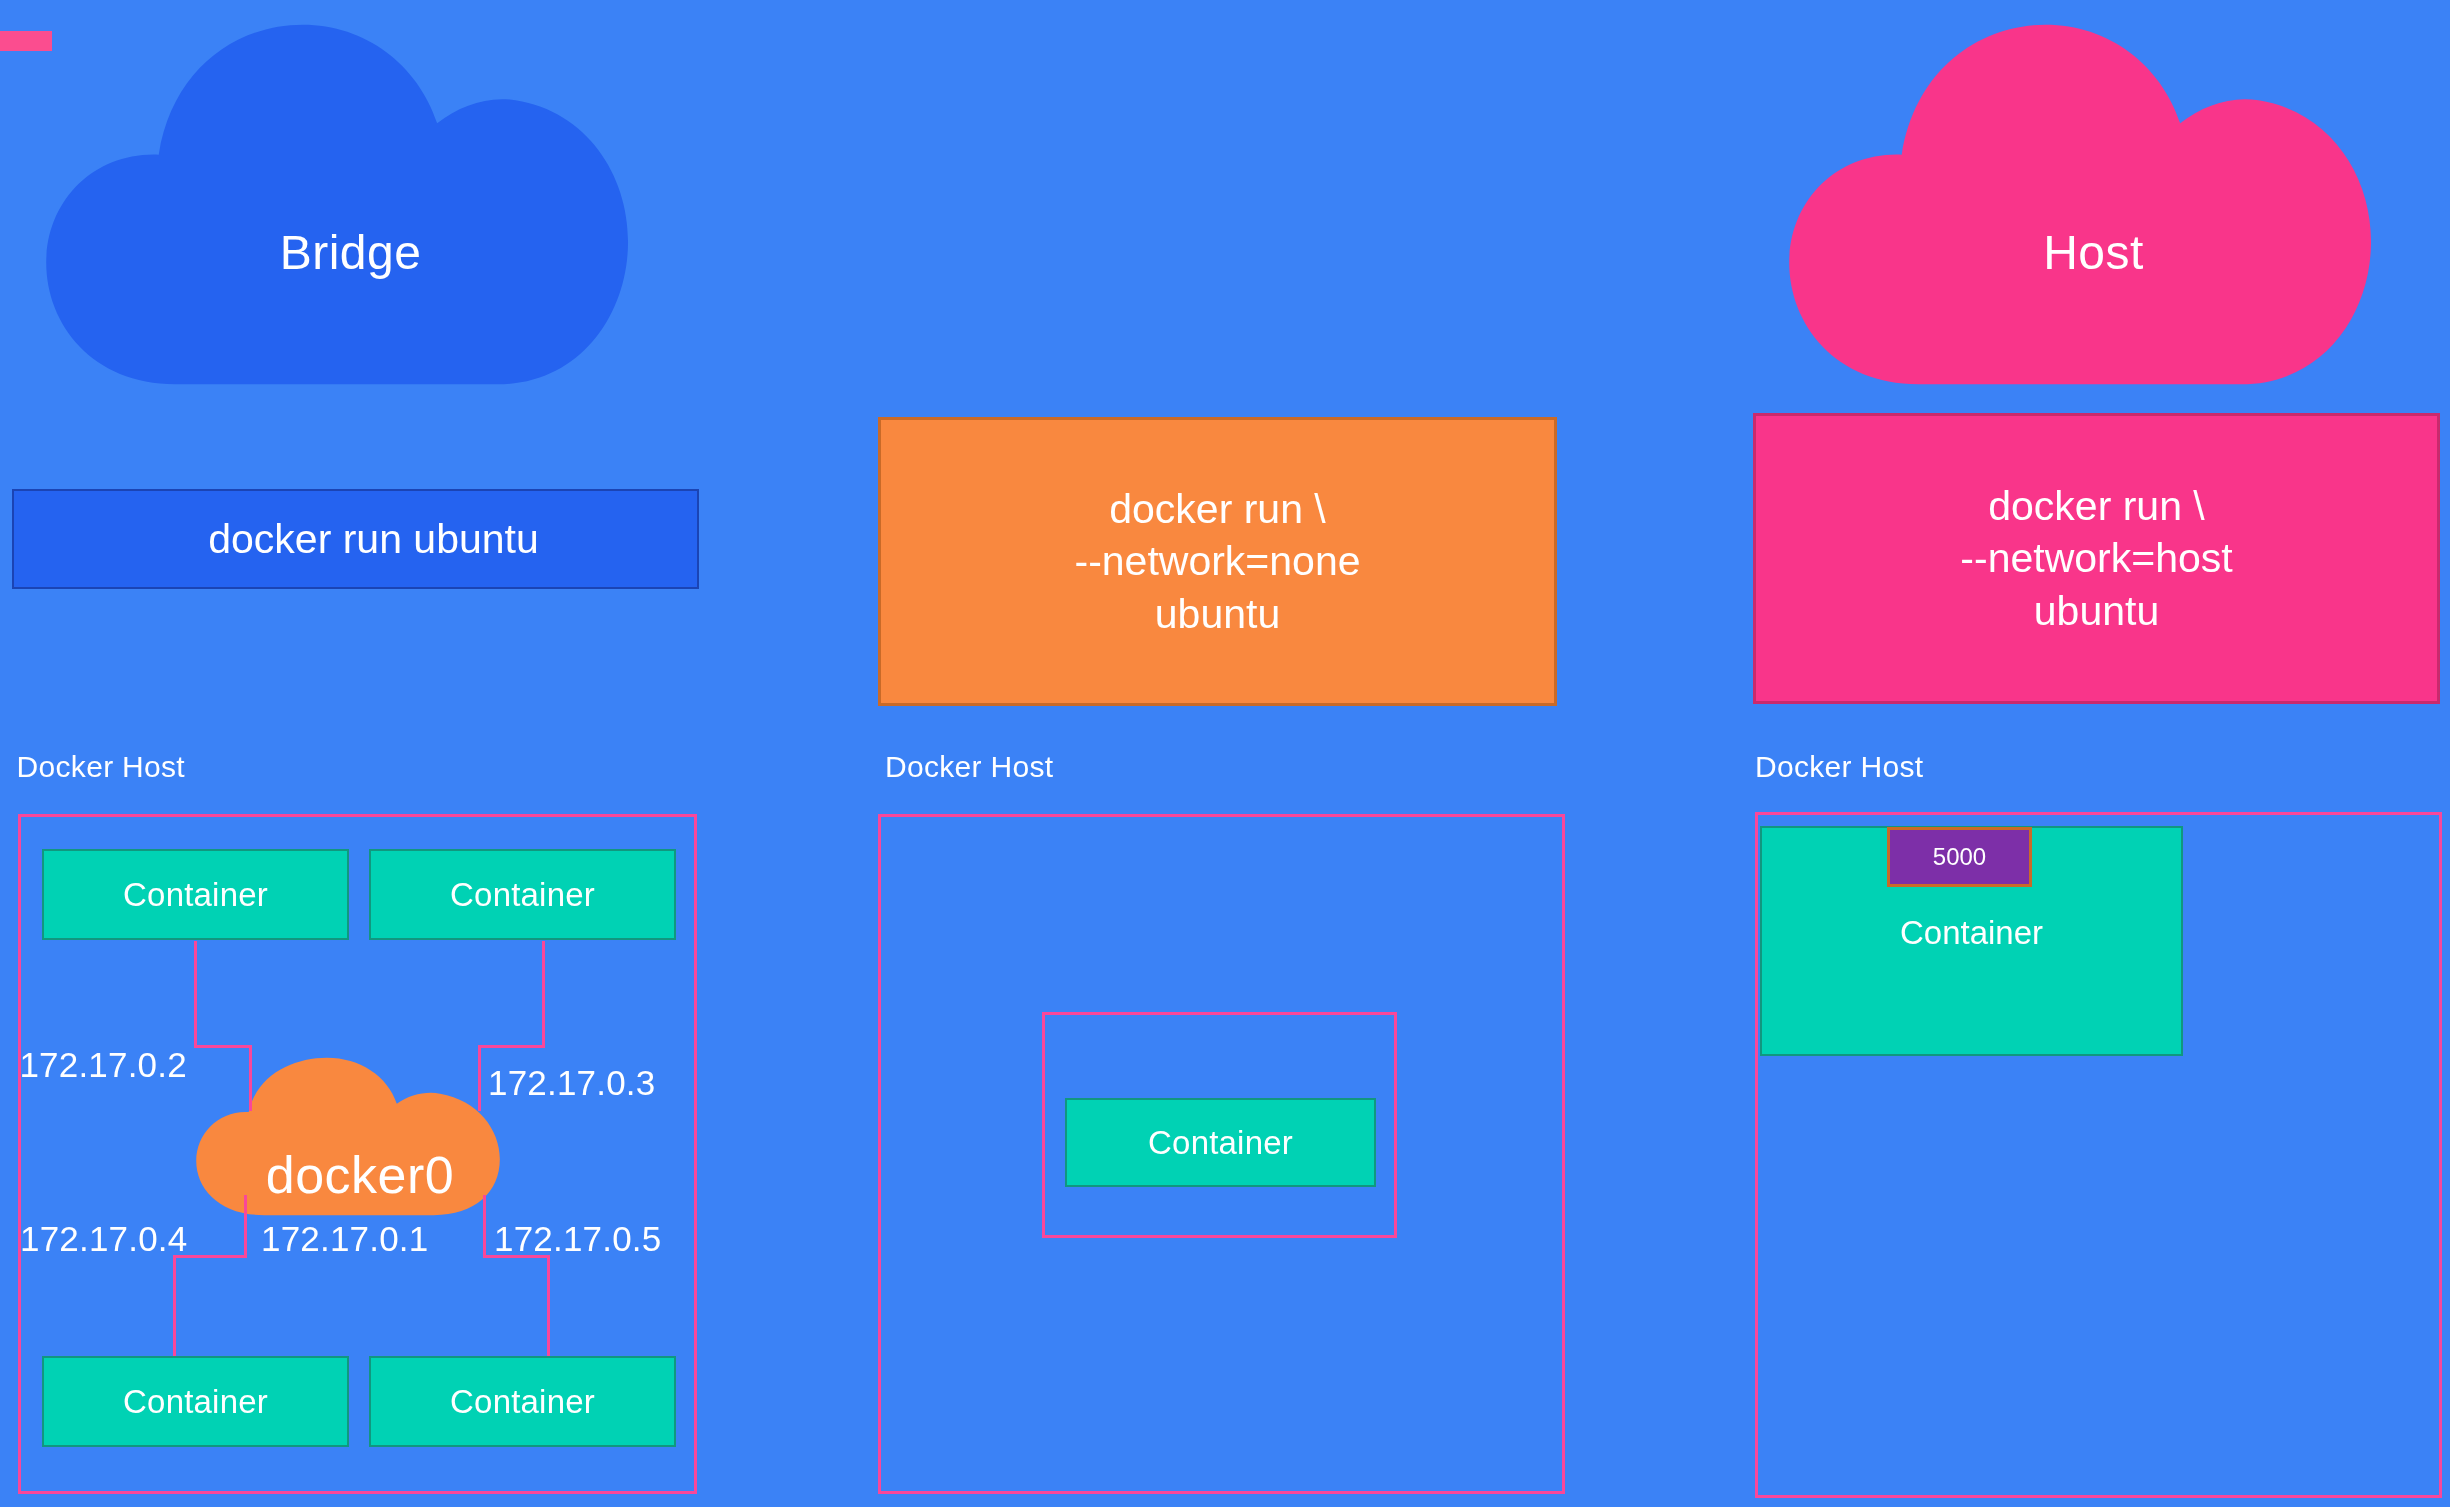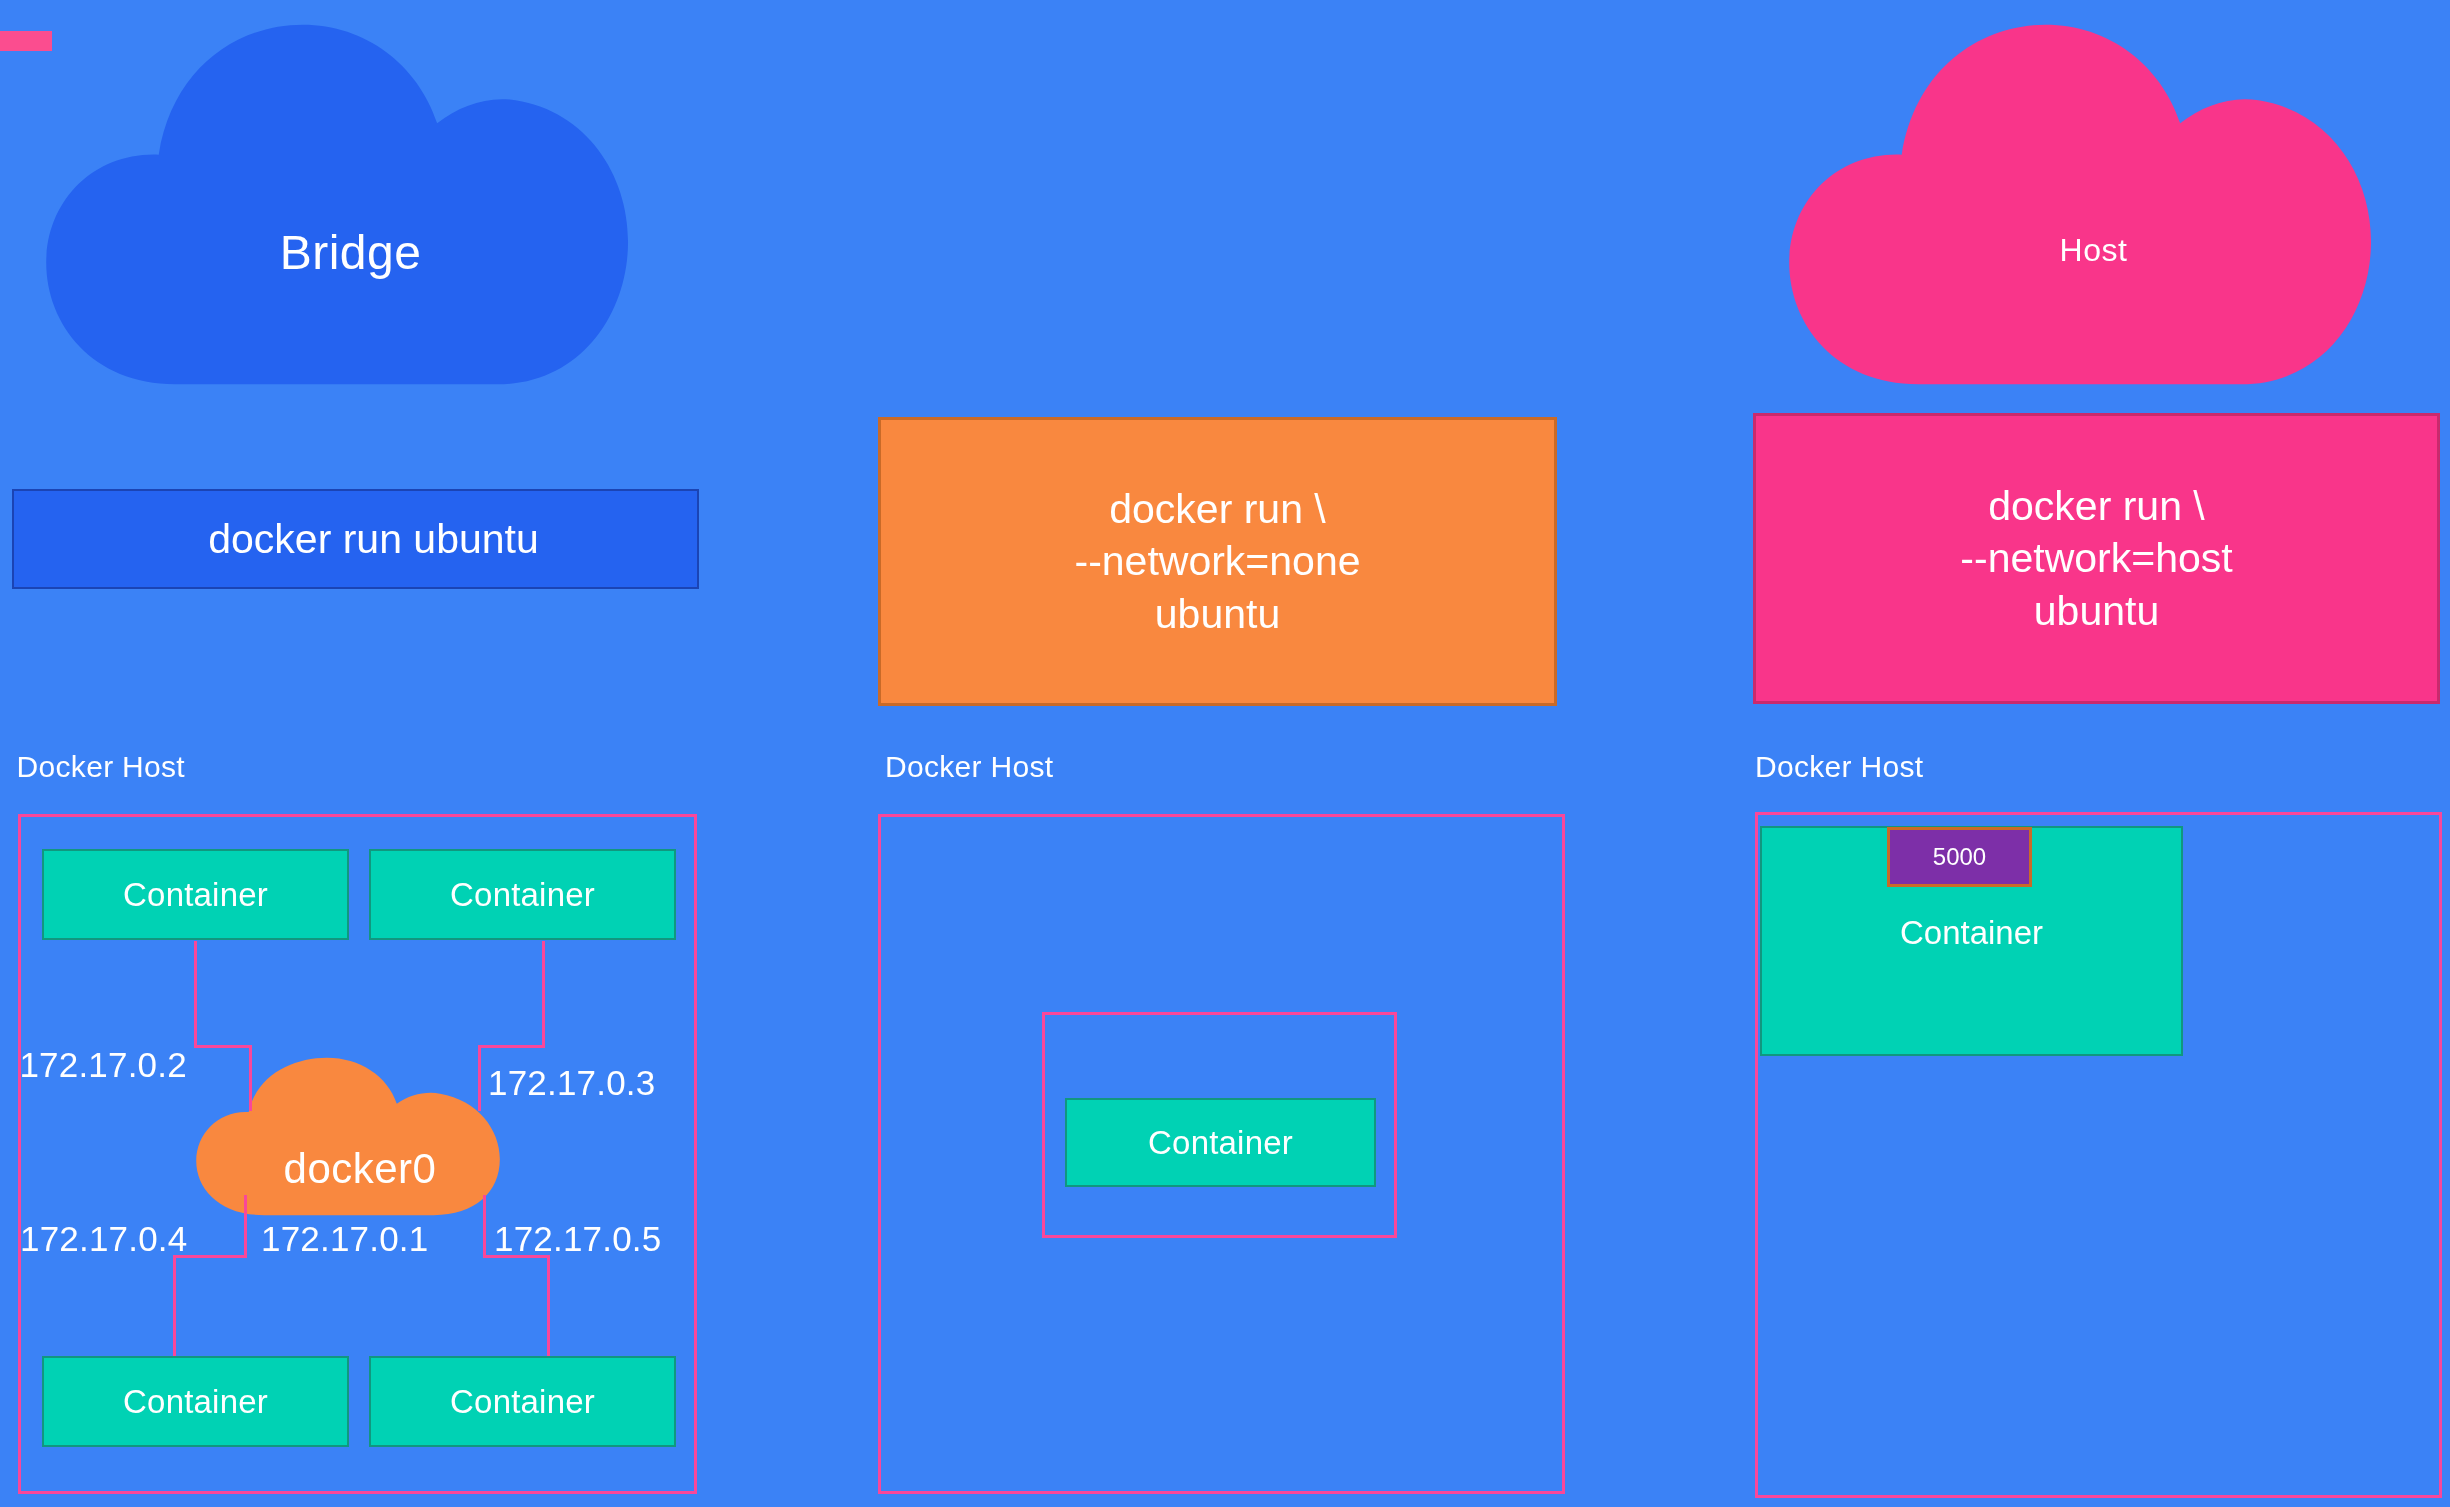--- a/index.html
+++ b/index.html
@@ -160,21 +160,21 @@
         M 78,173
         C 30,173 4,145 4,114
         C 4,84 29,59 61,61
         C 70,20 110,2 146,2
         C 182,2 212,22 222,52
         C 236,42 254,38 269,41
         C 310,48 334,80 334,112
         C 334,148 307,173 262,173
         Z"></path>
     </svg>
-    <div class="cloud-label" style="top:89px; font-size:42px;">docker0</div>
+    <div class="cloud-label" style="top:89px; font-size:52px;">docker0</div>
   </div>
 
   <div class="abs wire wire-v" style="left:194px; top:941px; width:2.8px; height:106px;"></div>
   <div class="abs wire wire-h" style="left:194px; top:1045px; width:57px; height:2.8px;"></div>
   <div class="abs wire wire-v" style="left:249px; top:1045px; width:2.8px; height:66px;"></div>
 
   <div class="abs wire wire-v" style="left:542px; top:941px; width:2.8px; height:106px;"></div>
   <div class="abs wire wire-h" style="left:478px; top:1045px; width:67px; height:2.8px;"></div>
   <div class="abs wire wire-v" style="left:478px; top:1045px; width:2.8px; height:66px;"></div>
 
@@ -215,21 +215,21 @@
         M 150,395
         C 60,395 10,330 10,263
         C 10,196 62,143 132,146
         C 146,55 215,5 288,5
         C 356,5 413,48 434,112
         C 459,92 490,82 519,87
         C 596,99 641,168 641,240
         C 641,320 588,395 500,395
         Z"></path>
     </svg>
-    <div class="cloud-label" style="top:212px; font-size:32px;">Host</div>
+    <div class="cloud-label" style="top:205px; font-size:48px;">Host</div>
   </div>
 
   <div class="abs cmd-box cmd-host" style="left:1753px; top:413px; width:687px; height:291px; font-size:41px;">docker run \
 --network=host
 ubuntu</div>
 
   <div class="abs host-title" style="left:1755px; top:750px;">Docker Host</div>
 
   <div class="abs host-frame" style="left:1755px; top:812px; width:687px; height:686px;"></div>
 

